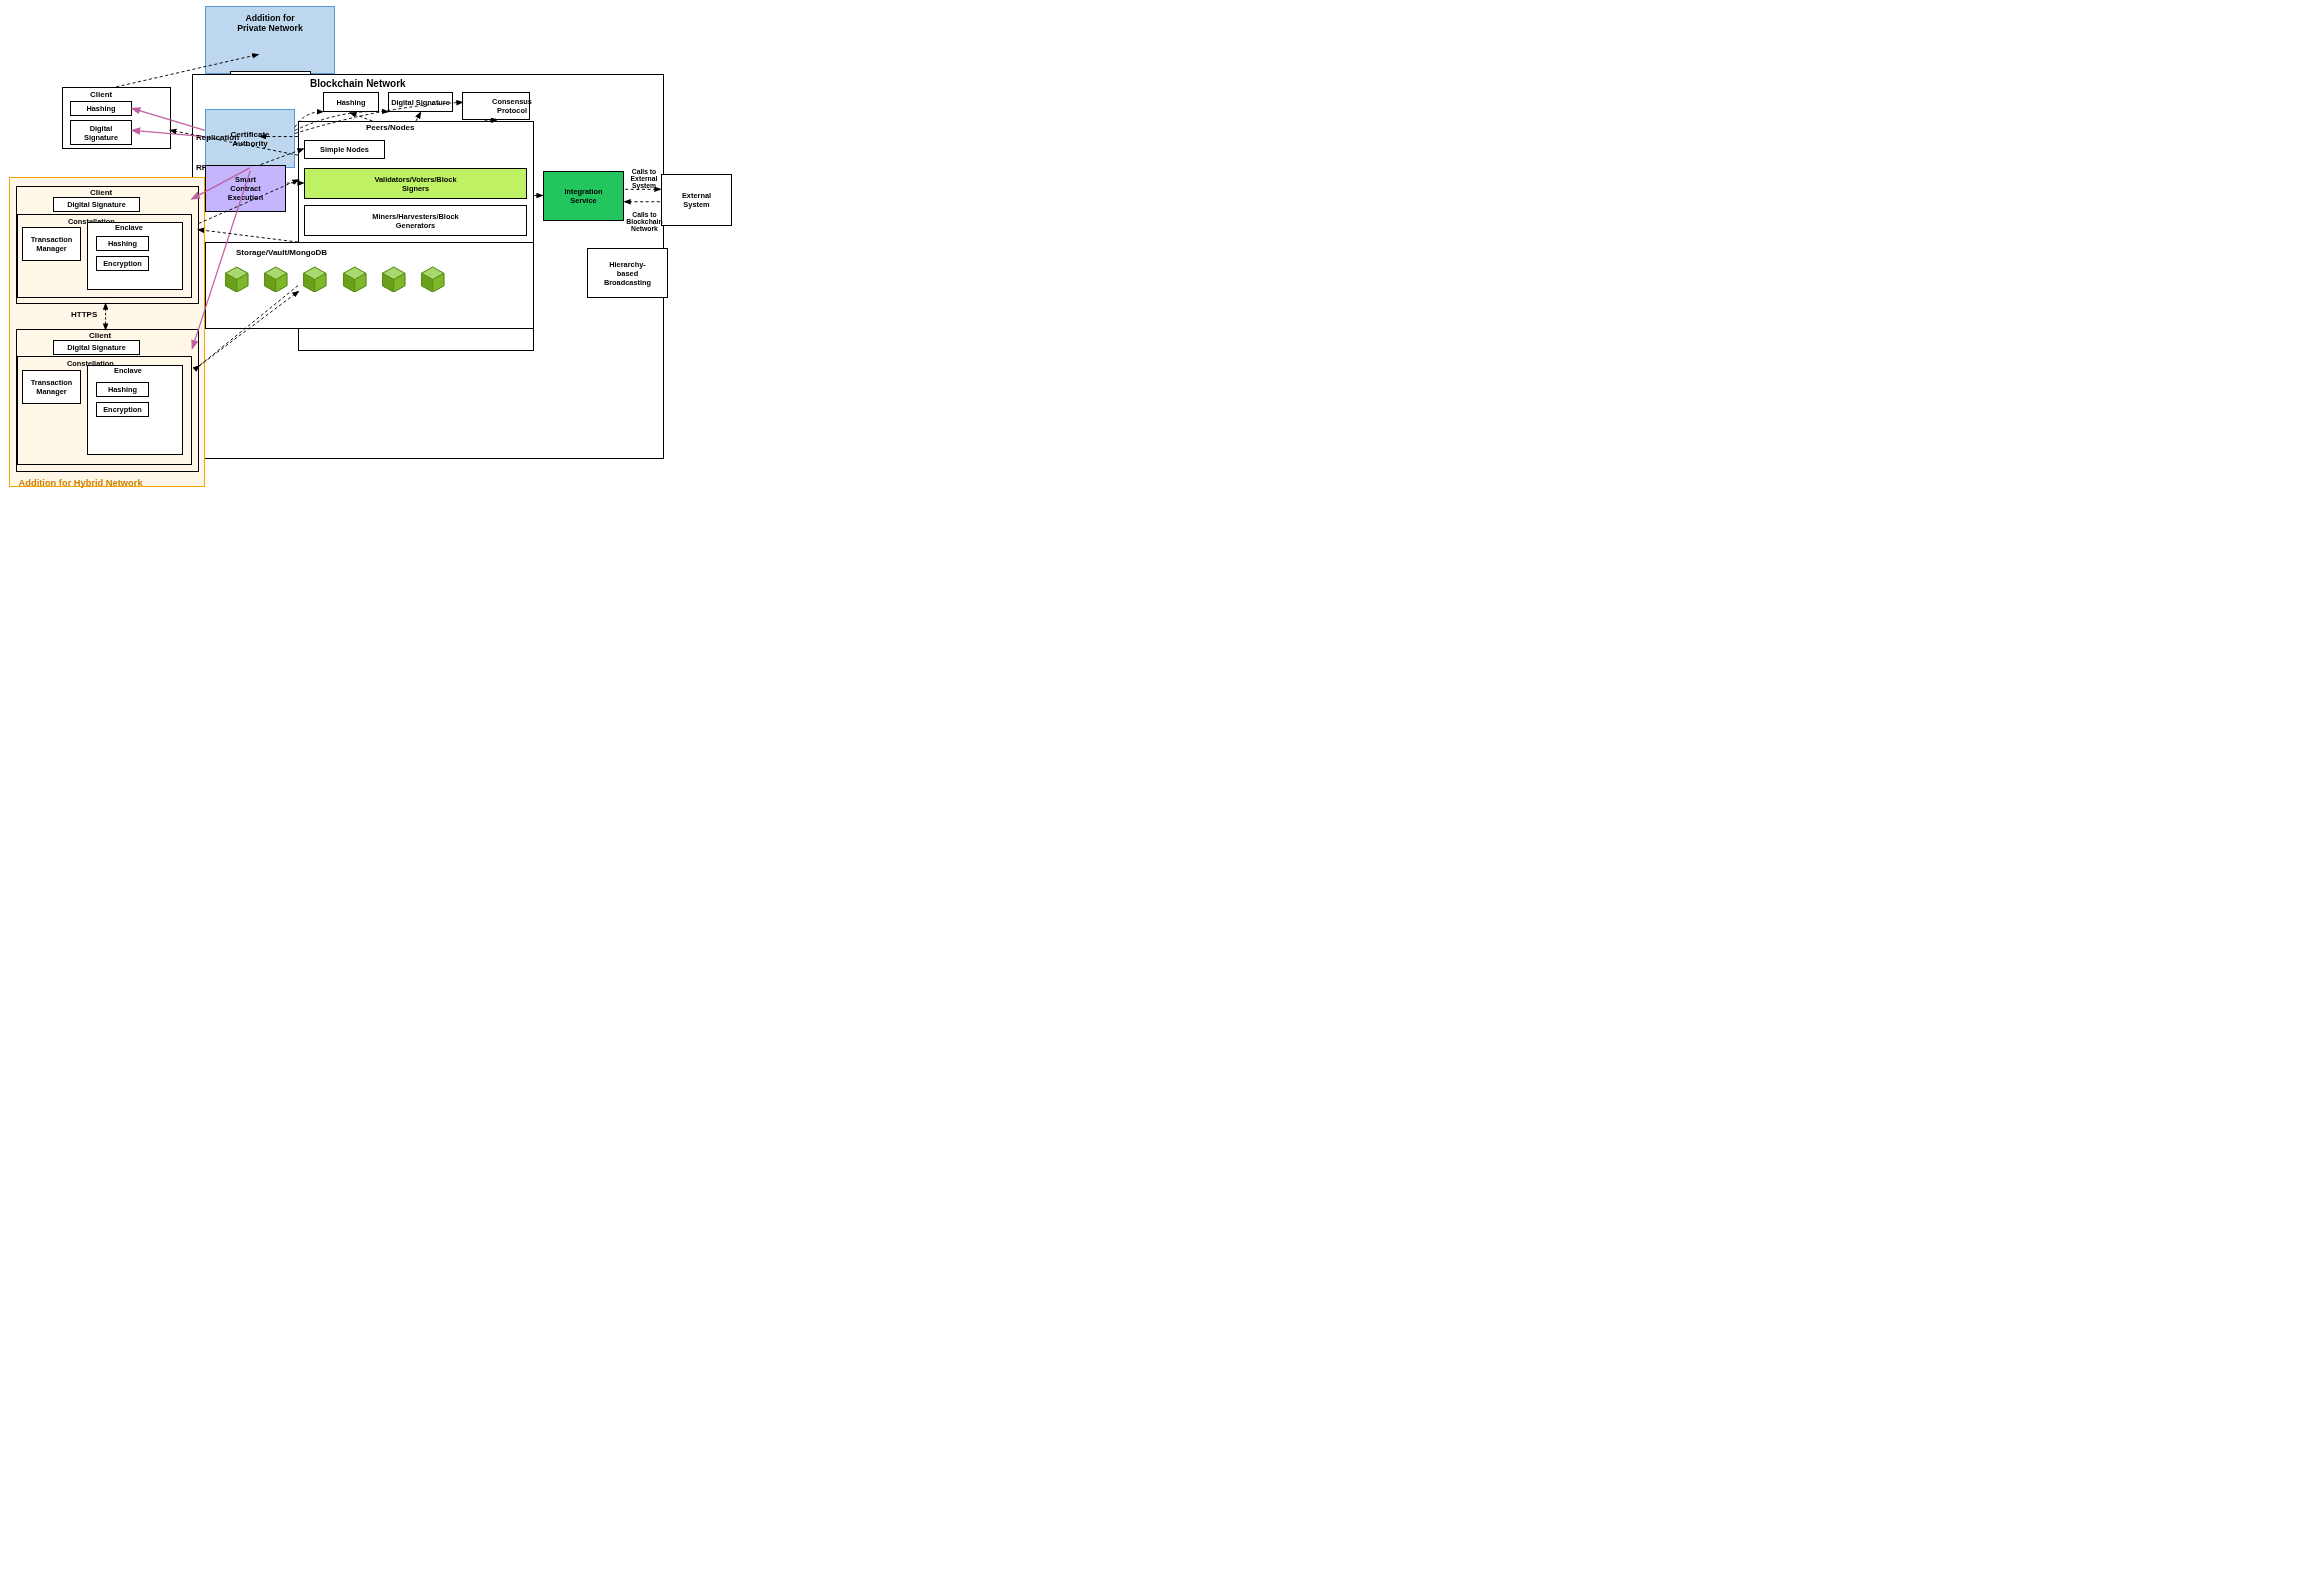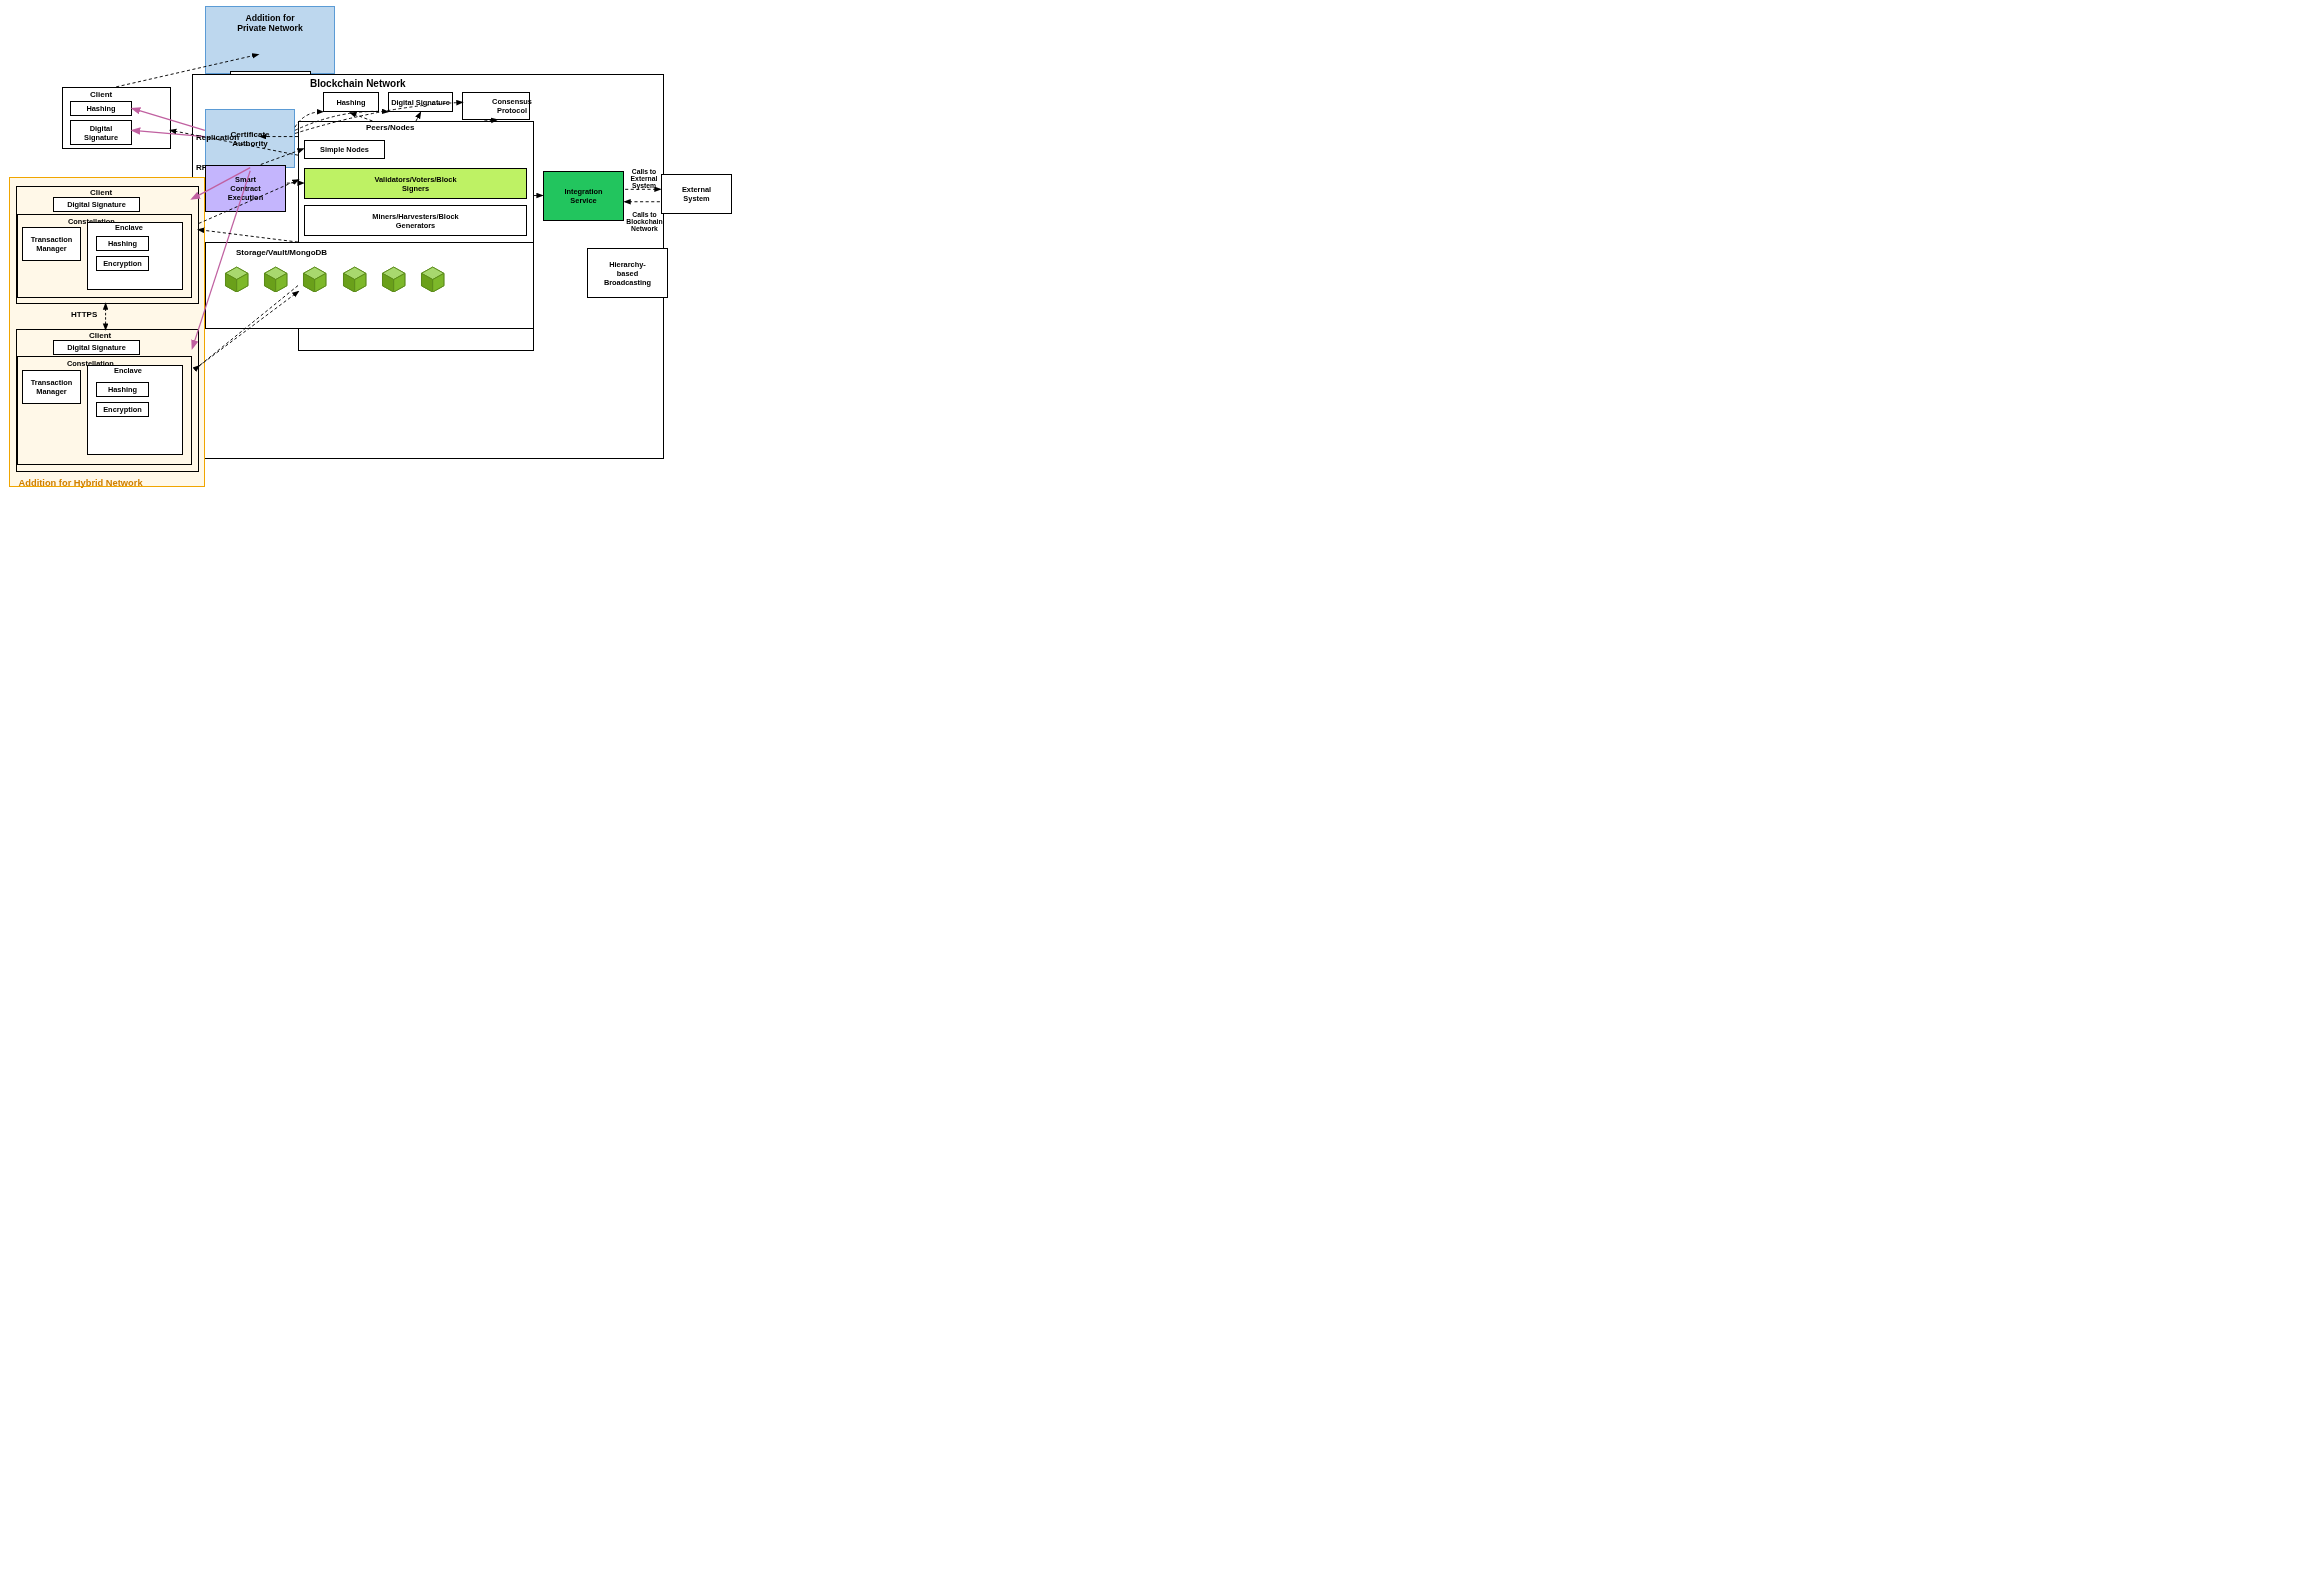--- a/index.html
+++ b/index.html
@@ -316,21 +316,21 @@
       text-align: center; font-weight: bold; font-size: 7.4px;
       display: flex; align-items: center; justify-content: center;
     }
 
     
     .external-system-box {
       position: absolute;
       top: 174px;
       left: 661px;
       width: 71px;
-      height: 40px;
+      height: 52px;
       border: 1.2px solid #000;
       background: #fff;
       text-align: center; font-weight: bold; font-size: 7.4px;
       display: flex; align-items: center; justify-content: center;
     }
 
     
     .calls-external-label {
       position: absolute;
       top: 168px;

